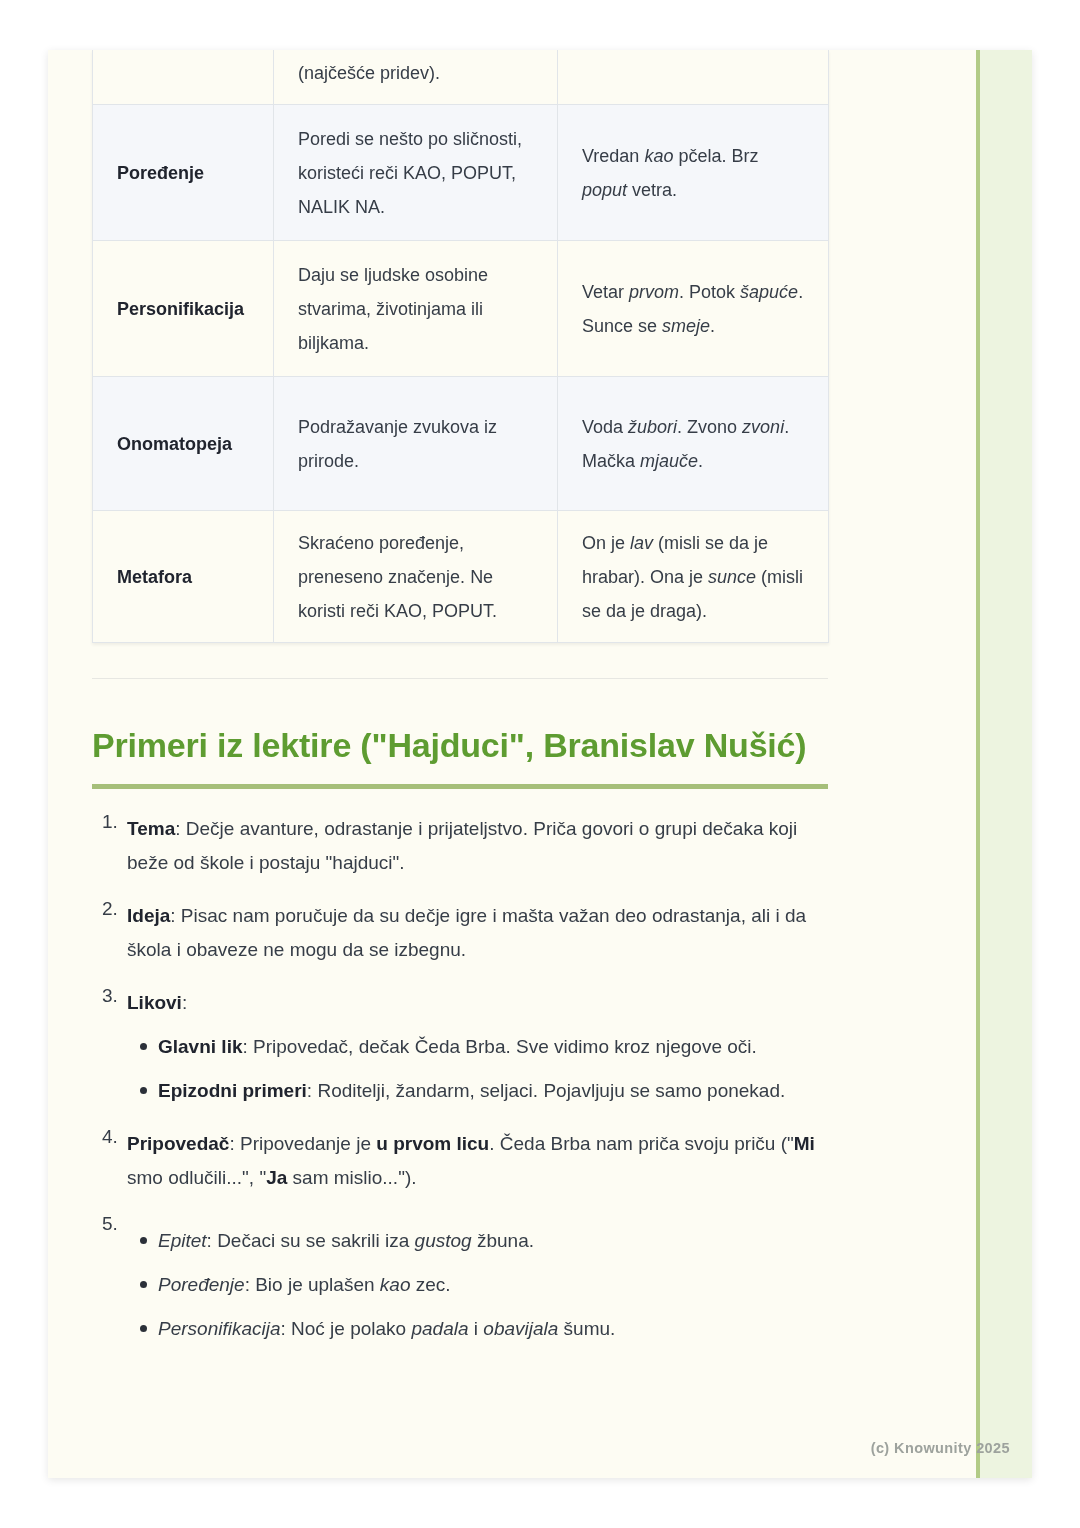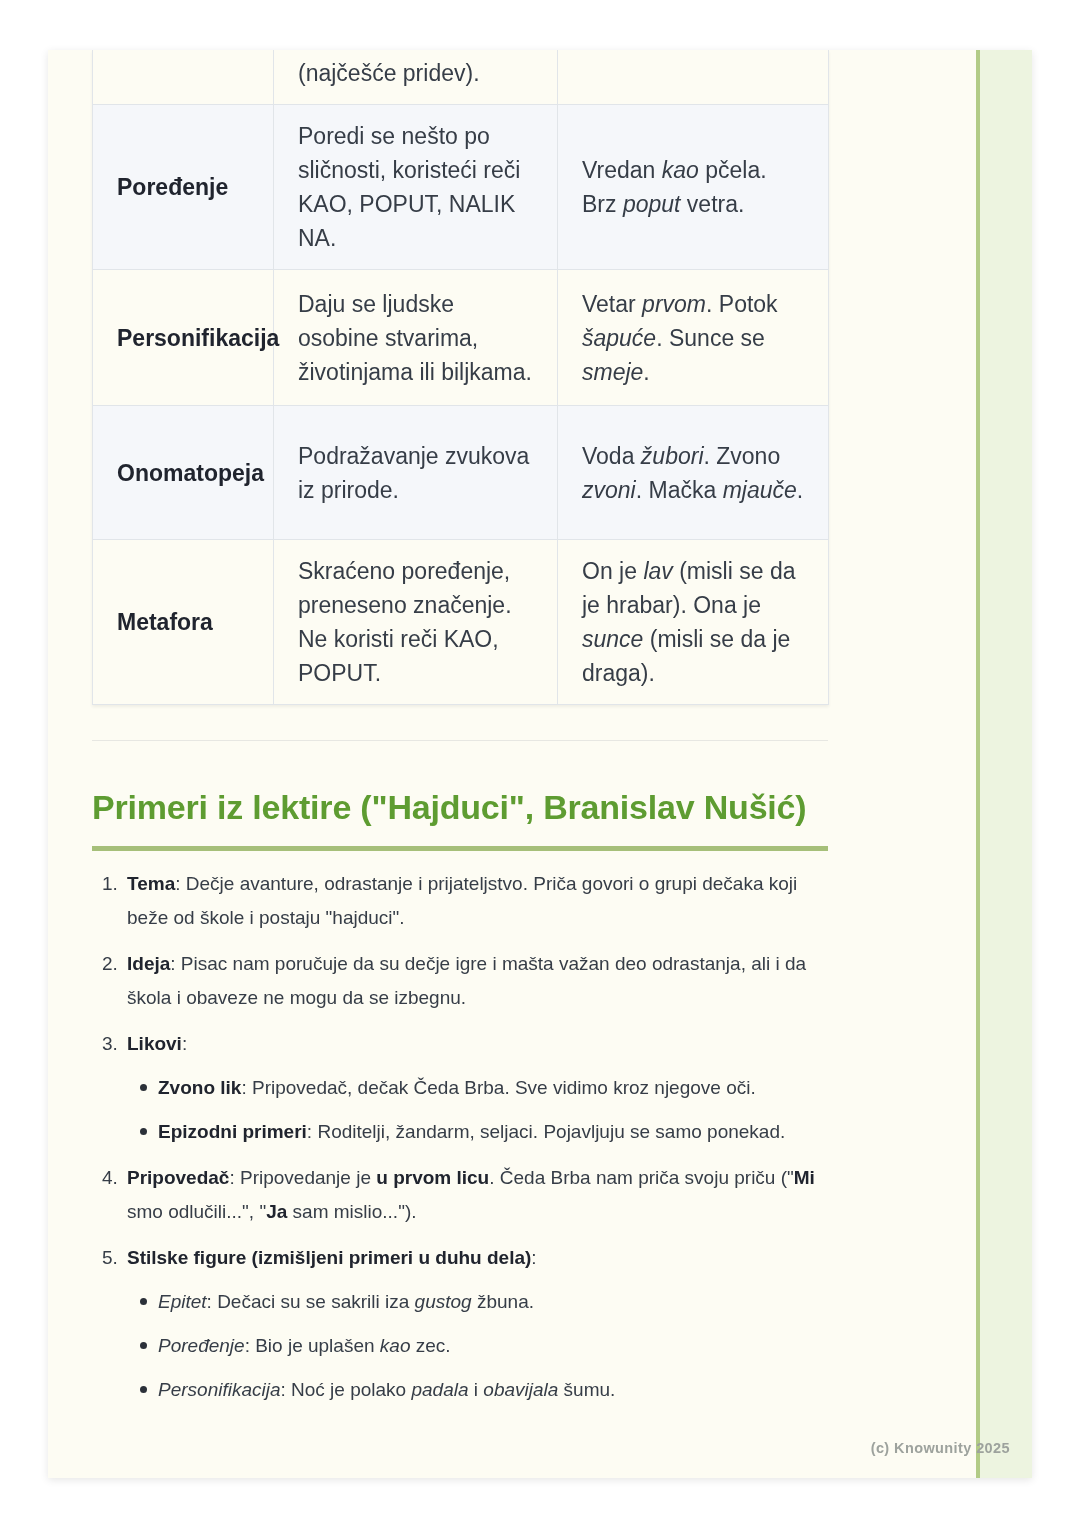--- a/index.html
+++ b/index.html
@@ -18,21 +18,21 @@
     position:absolute; top:0; right:0; bottom:0; width:56px;
     background:var(--strip_panel_green,#EDF4E0);
     border-left:4px solid var(--strip_line_green,#B2CB86);
     box-sizing:border-box; z-index:1;
   }
   .content { position:absolute; left:44px; top:0; width:736px; z-index:2; }
 
   
   table.figures {
     border-collapse:collapse; width:736px; table-layout:fixed;
-    font-size:23px; line-height:34px; color:var(--body_text,#363D47);
+    font-size:18px; line-height:34px; color:var(--body_text,#363D47);
     box-shadow:0 2px 3px rgba(0,0,0,0.06);
   }
   table.figures td { border:1px solid var(--table_border,#E1E5E9); padding:14px 22px 14px 24px; vertical-align:middle; box-sizing:border-box; }
   table.figures tr.partial td { border-top:none; vertical-align:top; padding-top:6px; }
   table.figures tr.alt { background:var(--row_alt_bg,#F5F7FA); }
   td.term { font-weight:bold; color:var(--term_text,#20242E); }
   td.def, td.ex { font-weight:normal; }
   em { }
   strong { font-weight:bold; color:var(--term_text,#20242E); }
 
@@ -43,21 +43,21 @@
     color:var(--heading_green,#5E9C31); letter-spacing:-0.2px;
   }
   .heading-bar { width:736px; height:5px; background:var(--bar_green,#A6BF79); margin-top:17px; }
   p.intro { margin:26px 0 0 0; font-size:19px; line-height:34px; color:var(--body_text,#363D47); }
 
   
   ol.analysis { list-style:none; margin:16px 0 0 0; padding:0 0 0 10px; font-size:19px; line-height:34px; color:var(--body_text,#363D47); }
   ol.analysis > li { display:flex; margin-top:12px; }
   ol.analysis > li:first-child { margin-top:0; }
   .num { flex:0 0 22px; margin-right:3px; }
-  .li-body { flex:1 1 auto; }
+  .li-body { flex:1 1 auto;margin-top:7px; }
   ul.sub { list-style:none; margin:10px 0 0 13px; padding:0; }
   ul.sub > li { position:relative; padding-left:18px; margin-top:10px; }
   ul.sub > li:first-child { margin-top:10px; }
   ul.sub > li::before {
     content:""; position:absolute; left:0; top:13px; width:7px; height:7px;
     border-radius:50%; background:#2B3038;
   }
 
   .watermark {
     position:absolute; right:22px; top:1390px; z-index:3;
@@ -121,33 +121,32 @@
       </li>
       <li>
         <span class="num">2.</span>
         <div class="li-body"><strong>Ideja</strong><span>: Pisac nam poručuje da su dečje igre i mašta važan deo odrastanja, ali i da škola i obaveze ne mogu da se izbegnu.</span></div>
       </li>
       <li>
         <span class="num">3.</span>
         <div class="li-body">
           <span><strong>Likovi</strong><span>:</span></span>
           <ul class="sub">
-            <li><strong>Zvono lik</strong><span>: Pripovedač, dečak Čeda Brba. Sve vidimo kroz njegove oči.</span></li>
+            <li><strong>Glavni lik</strong><span>: Pripovedač, dečak Čeda Brba. Sve vidimo kroz njegove oči.</span></li>
             <li><strong>Epizodni primeri</strong><span>: Roditelji, žandarm, seljaci. Pojavljuju se samo ponekad.</span></li>
           </ul>
         </div>
       </li>
       <li style="margin-top:12px">
         <span class="num">4.</span>
         <div class="li-body"><strong>Pripovedač</strong><span>: Pripovedanje je </span><strong>u prvom licu</strong><span>. Čeda Brba nam priča svoju priču ("</span><strong>Mi</strong><span> smo odlučili...", "</span><strong>Ja</strong><span> sam mislio...").</span></div>
       </li>
       <li>
         <span class="num">5.</span>
         <div class="li-body">
-          <span><strong>Stilske figure (izmišljeni primeri u duhu dela)</strong><span>:</span></span>
           <ul class="sub">
             <li><em>Epitet</em><span>: Dečaci su se sakrili iza </span><em>gustog</em><span> žbuna.</span></li>
             <li><em>Poređenje</em><span>: Bio je uplašen </span><em>kao</em><span> zec.</span></li>
             <li><em>Personifikacija</em><span>: Noć je polako </span><em>padala</em><span> i </span><em>obavijala</em><span> šumu.</span></li>
           </ul>
         </div>
       </li>
     </ol>
 
   </div>

